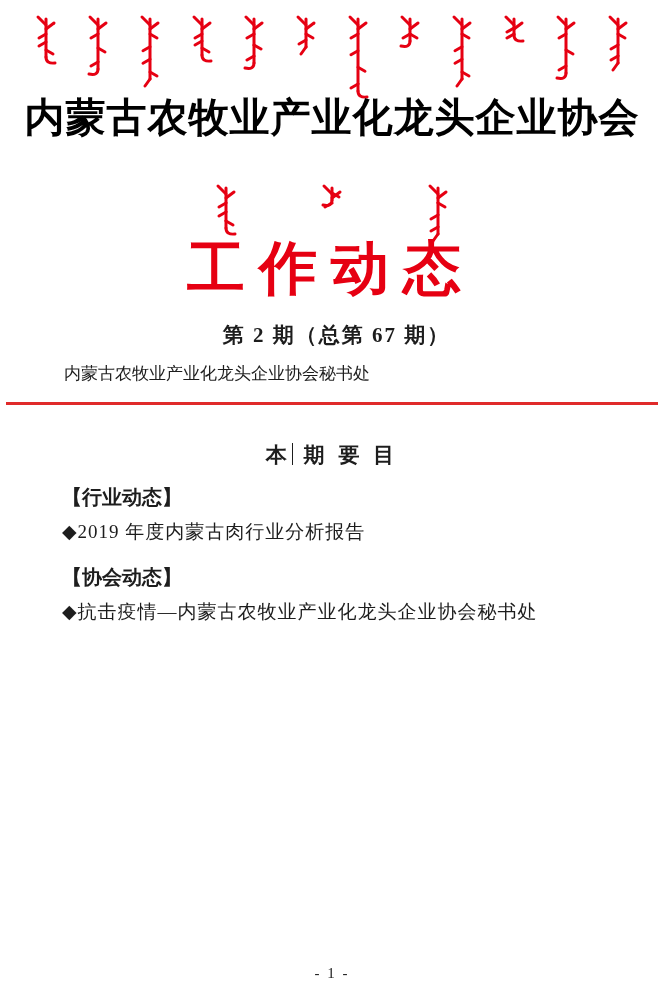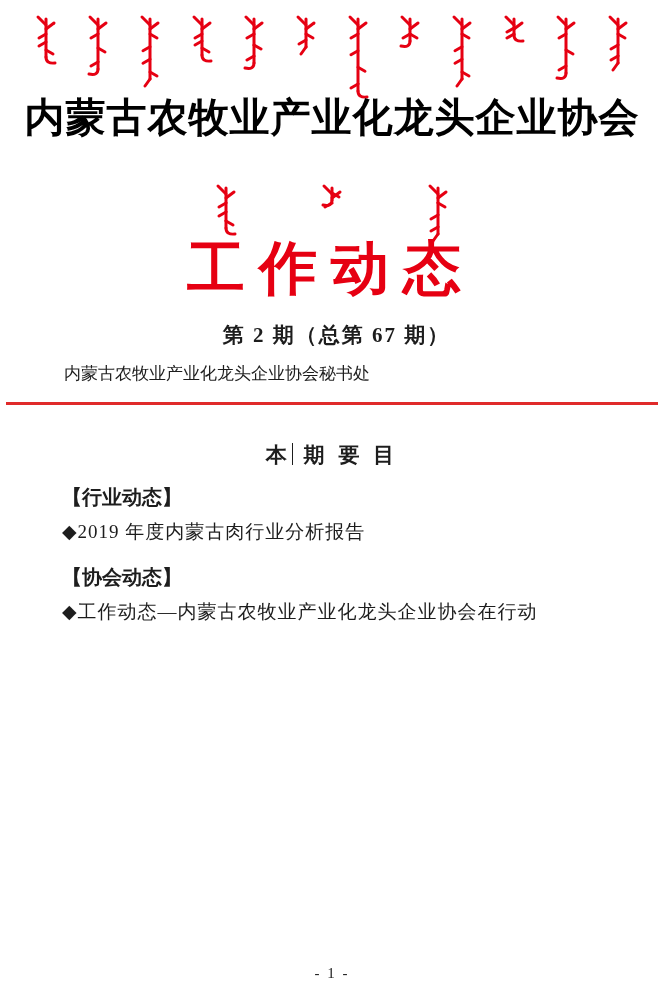--- a/index.html
+++ b/index.html
@@ -283,17 +283,17 @@
 
   <div class="toc-heading">
     <span>本</span><span class="text-cursor"></span>
     <span>期 要 目</span>
   </div>
 
   <div class="toc-section-label label-1">【行业动态】</div>
   <div class="toc-item item-1">◆2019 年度内蒙古肉行业分析报告</div>
 
   <div class="toc-section-label label-2">【协会动态】</div>
-  <div class="toc-item item-2">◆工作动态—内蒙古农牧业产业化龙头企业协会在行动</div>
+  <div class="toc-item item-2">◆抗击疫情—内蒙古农牧业产业化龙头企业协会秘书处</div>
 
   <div class="footer-pagenum">- 1 -</div>
 
 </div>
 
 </body></html>

